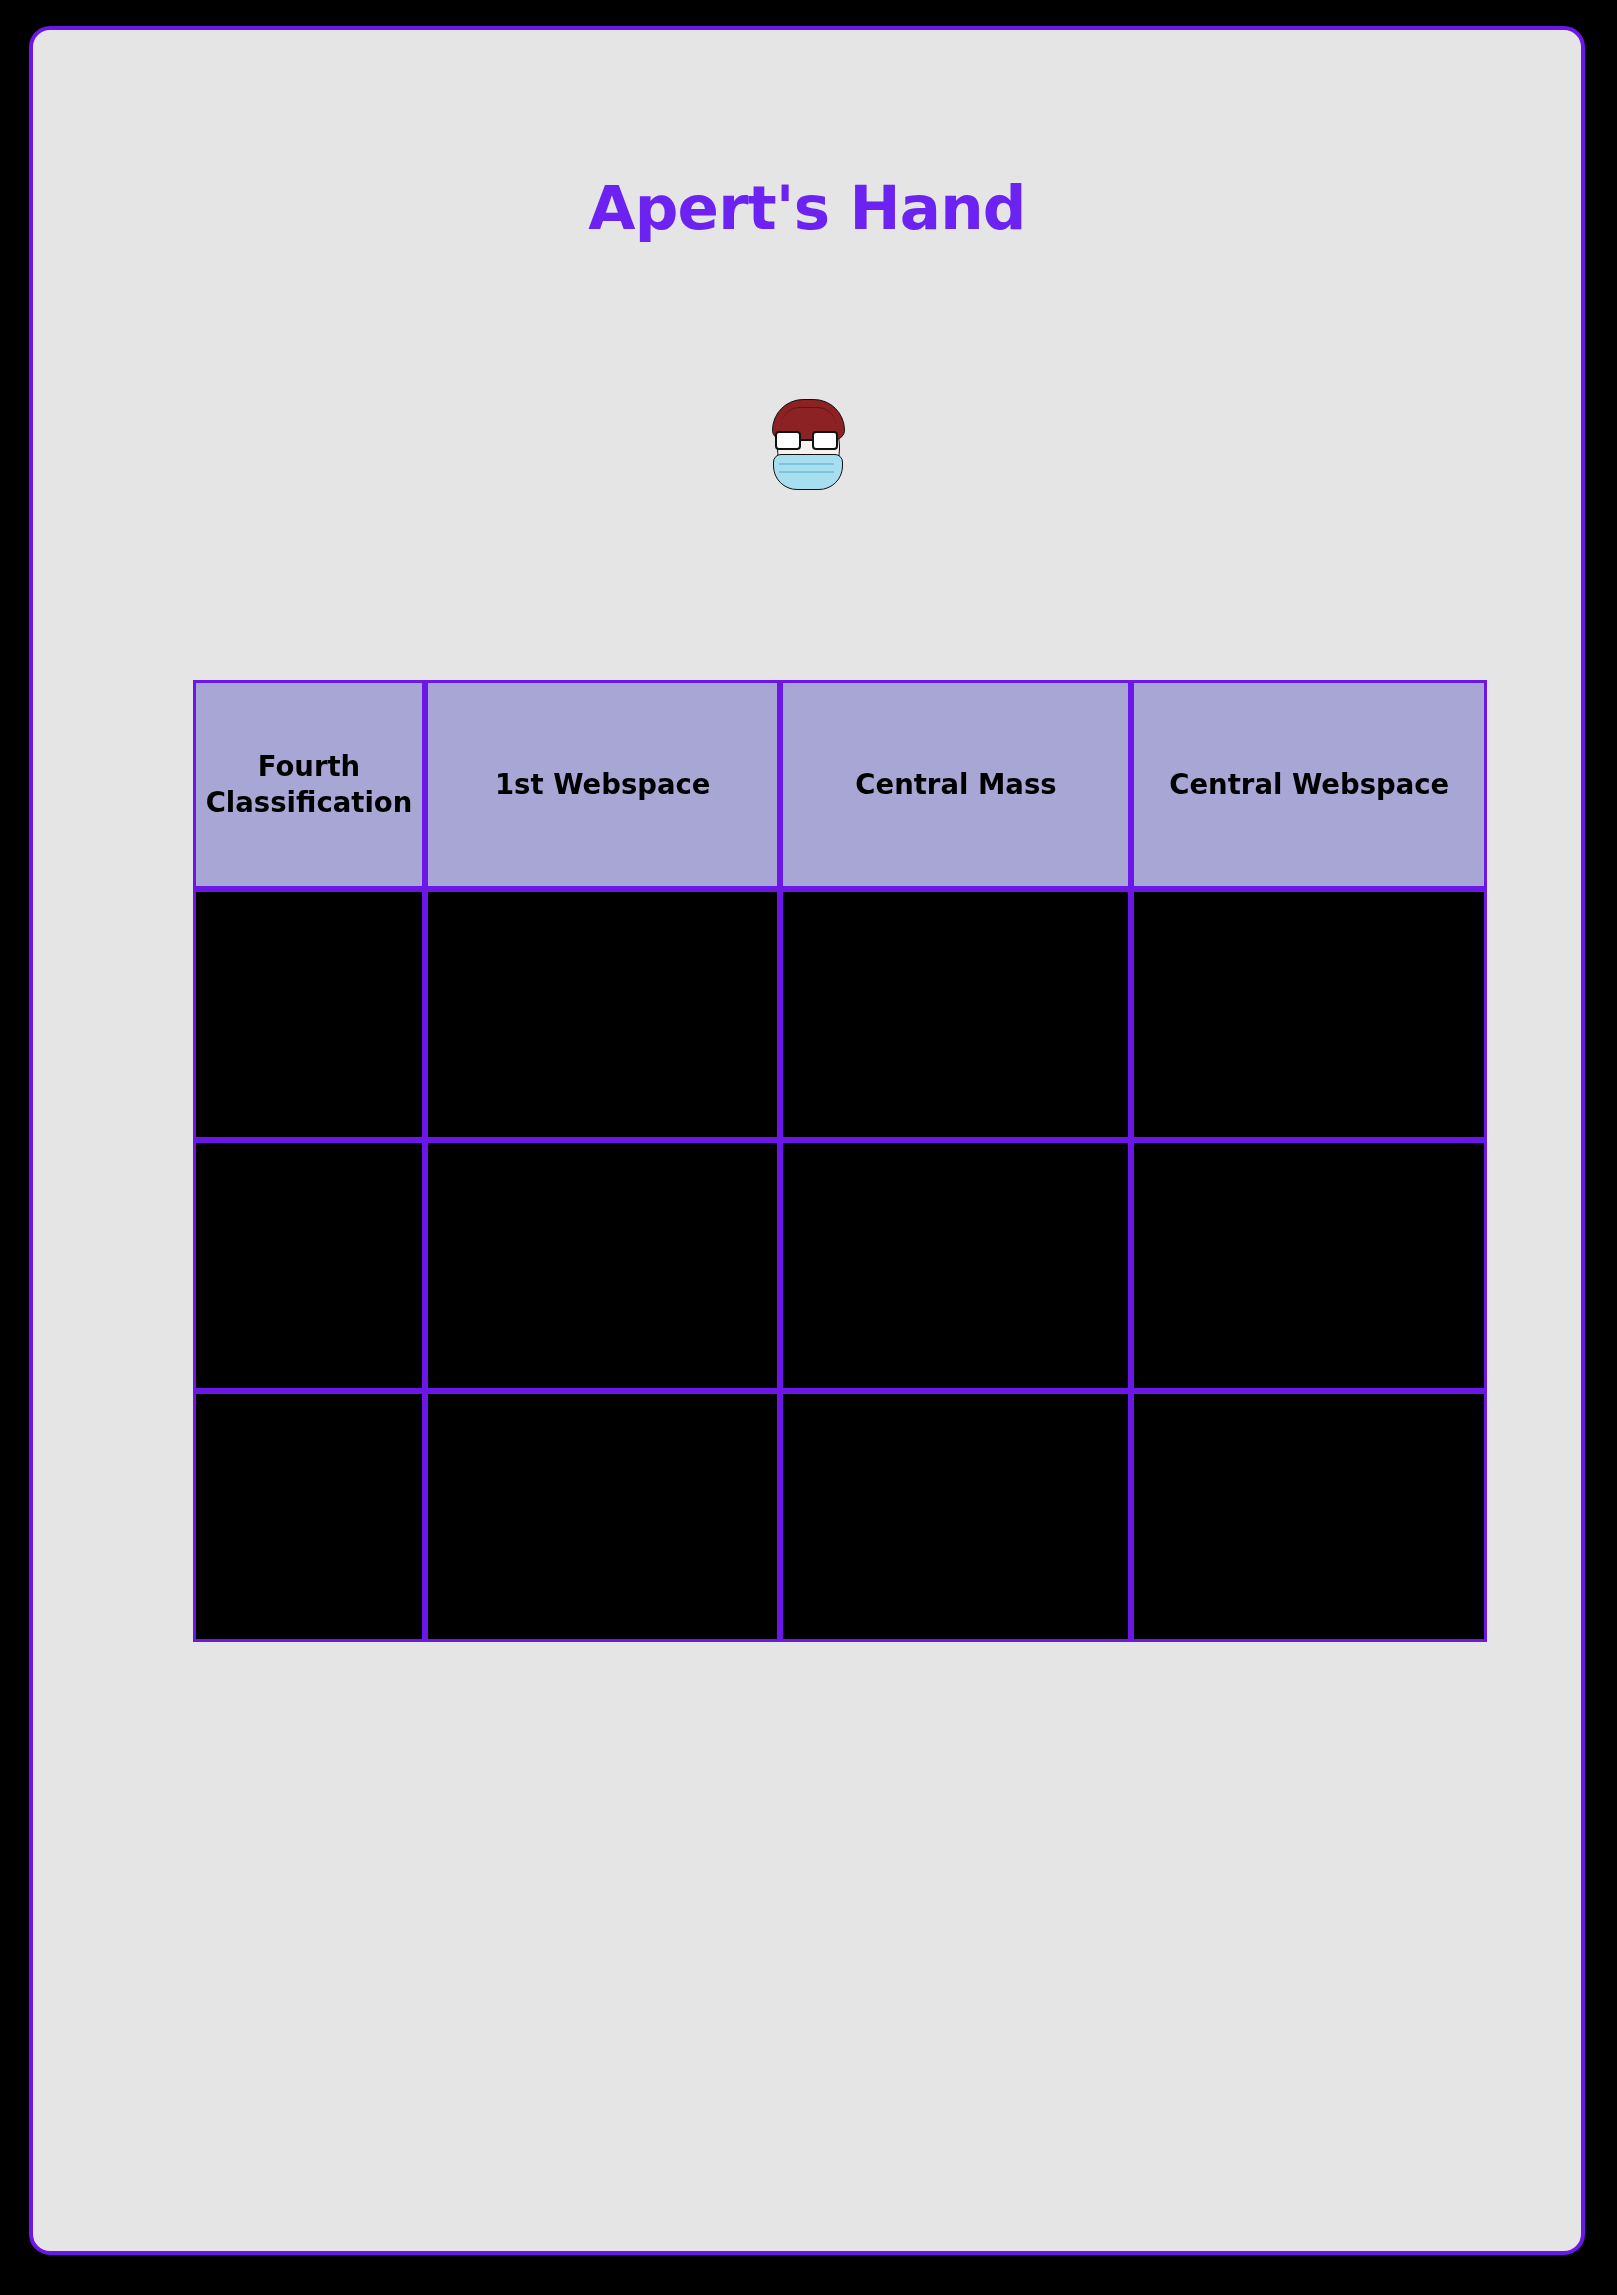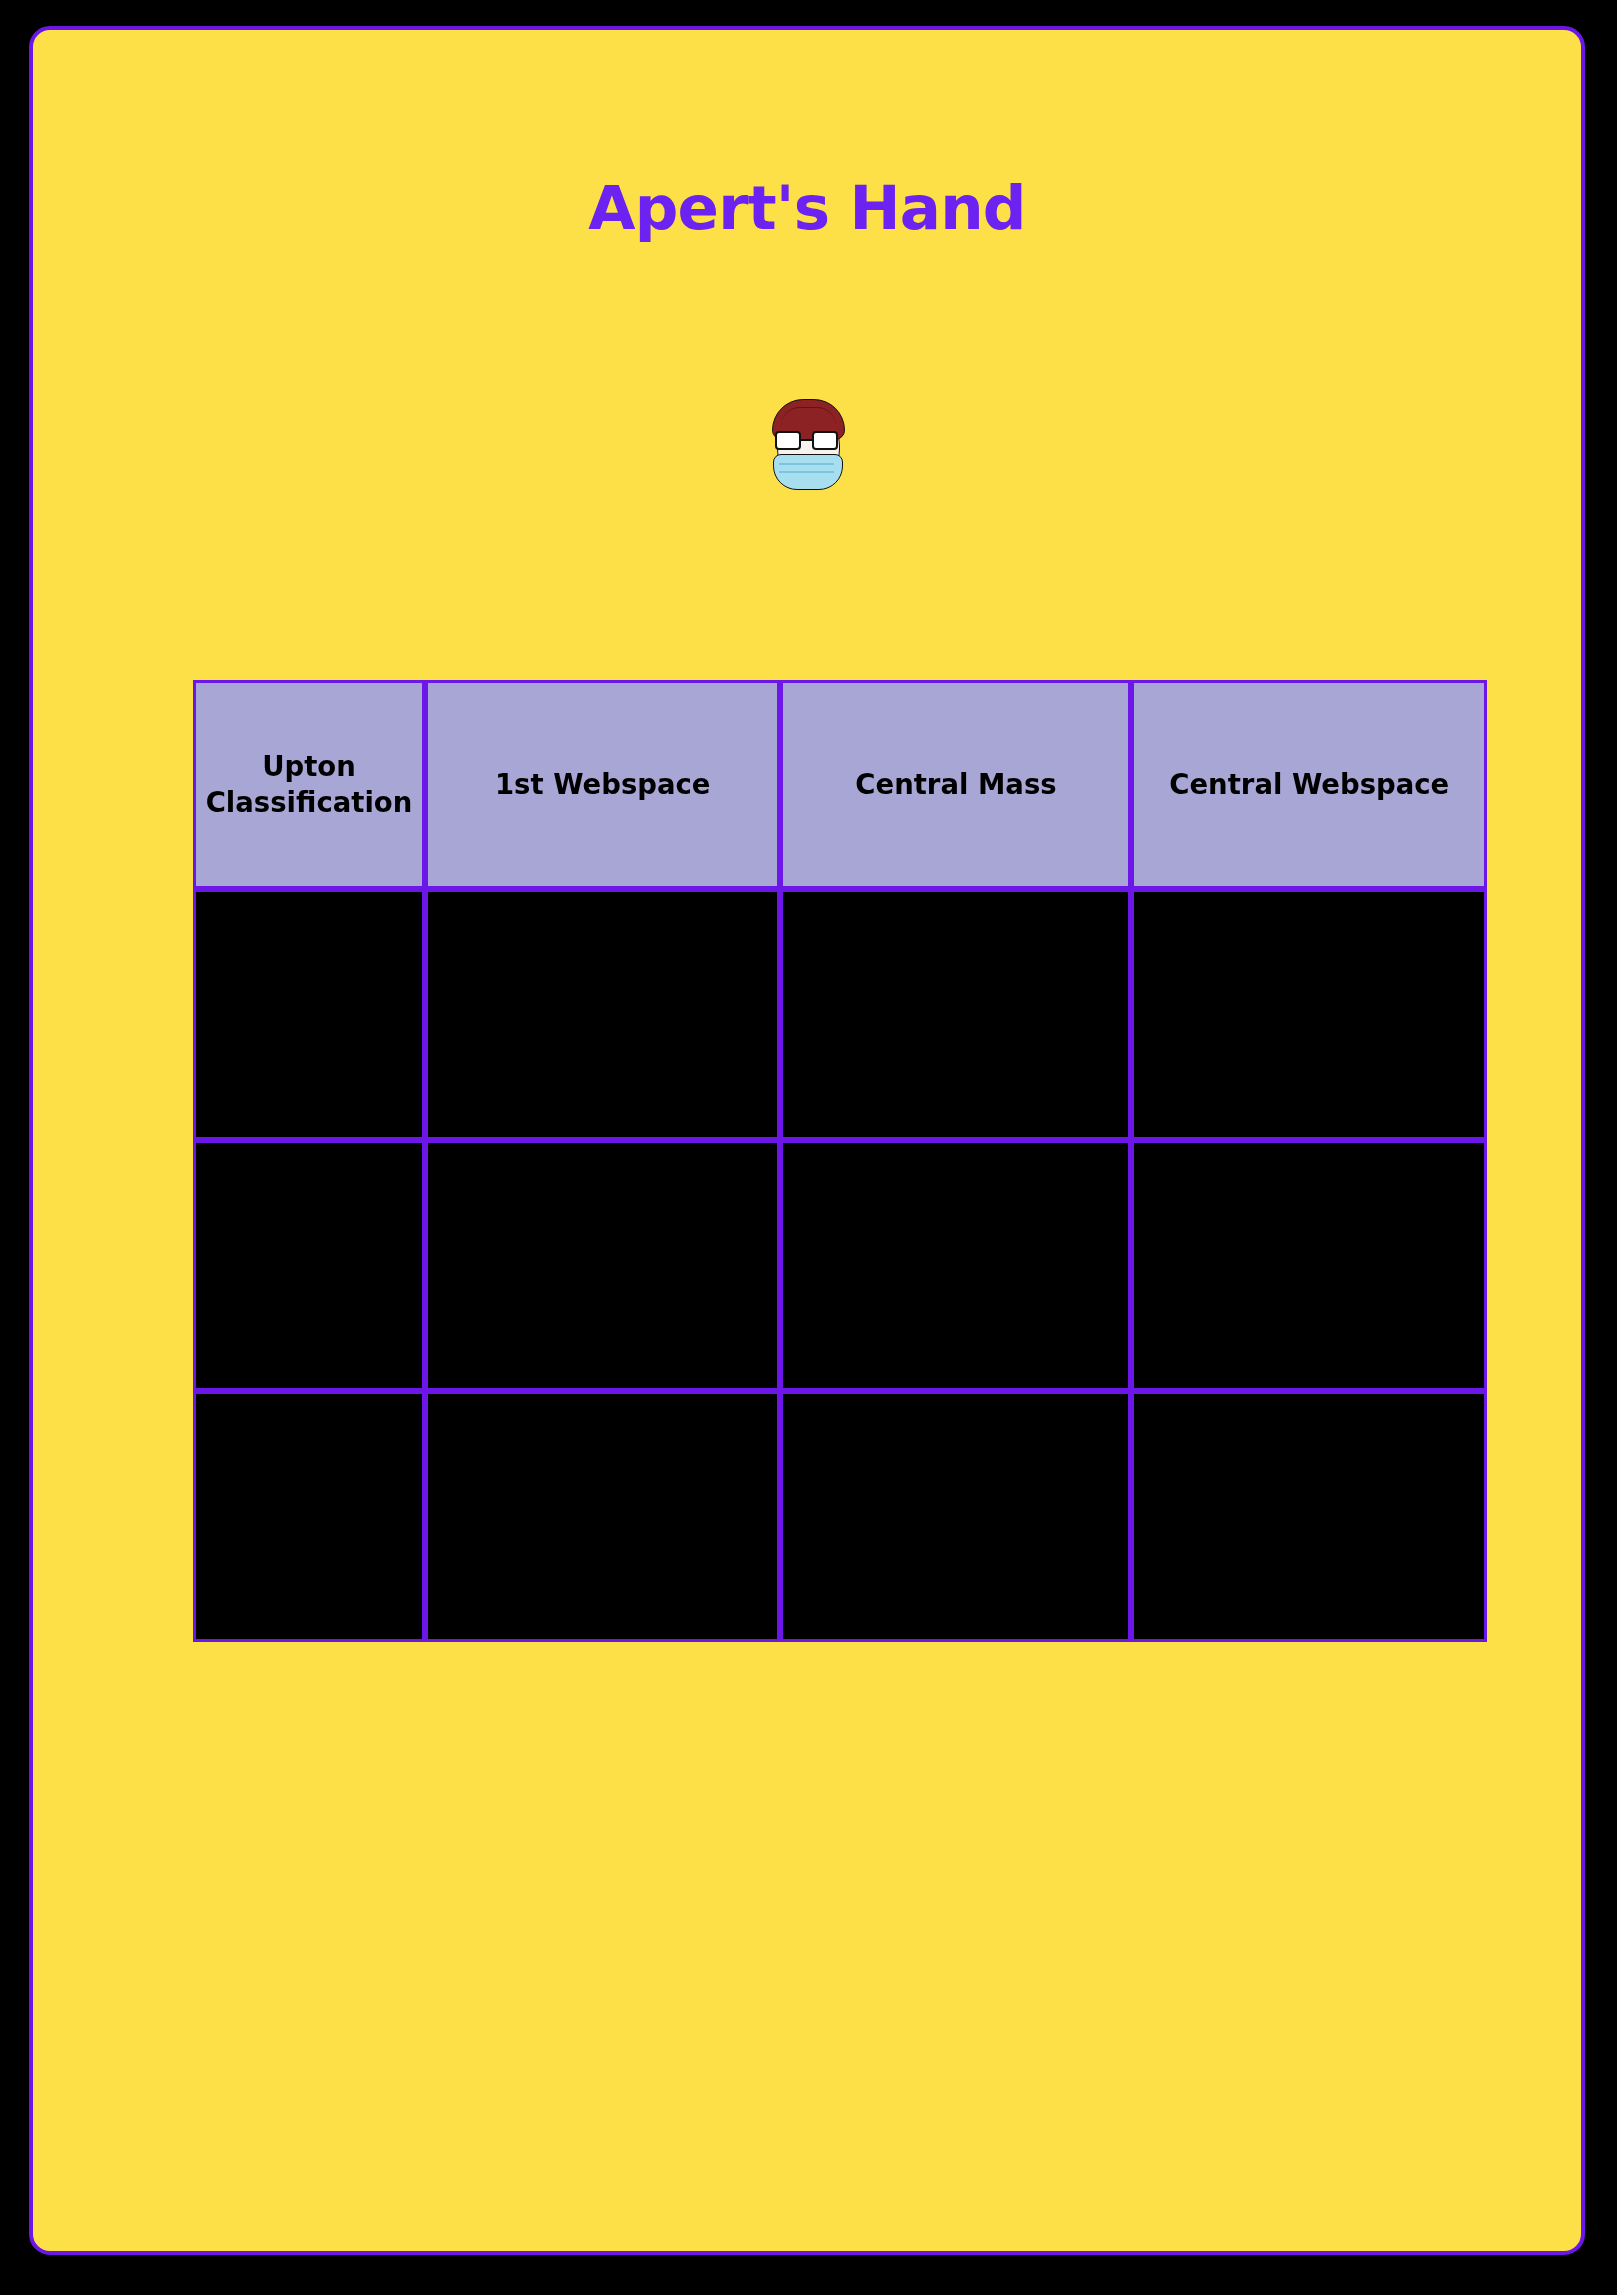--- a/index.html
+++ b/index.html
@@ -15,21 +15,21 @@
   }
 
   .page-frame {
     position: absolute;
     left: 29px;
     top: 26px;
     width: 1556px;
     height: 2229px;
     border: 4px solid #6c16e8;
     border-radius: 21px;
-    background: #fde047;
+    background: #e5e5e5;
     box-sizing: border-box;
   }
 
   .doc-title {
     position: absolute;
     left: 0;
     top: 142px;
     width: 100%;
     text-align: center;
     color: #6c22f0;
@@ -197,21 +197,21 @@
         <div class="bridge"></div>
         <div class="lens right"></div>
       </div>
       <div class="mask"></div>
     </div>
   </div>
 
   <table class="grid">
     <thead>
       <tr>
-        <th class="col-first">Upton Classification</th>
+        <th class="col-first">Fourth Classification</th>
         <th class="col-rest">1st Webspace</th>
         <th class="col-rest">Central Mass</th>
         <th class="col-rest">Central Webspace</th>
       </tr>
     </thead>
     <tbody>
       <tr>
         <td>
             <span class="cell-text"></span>
           </td>

